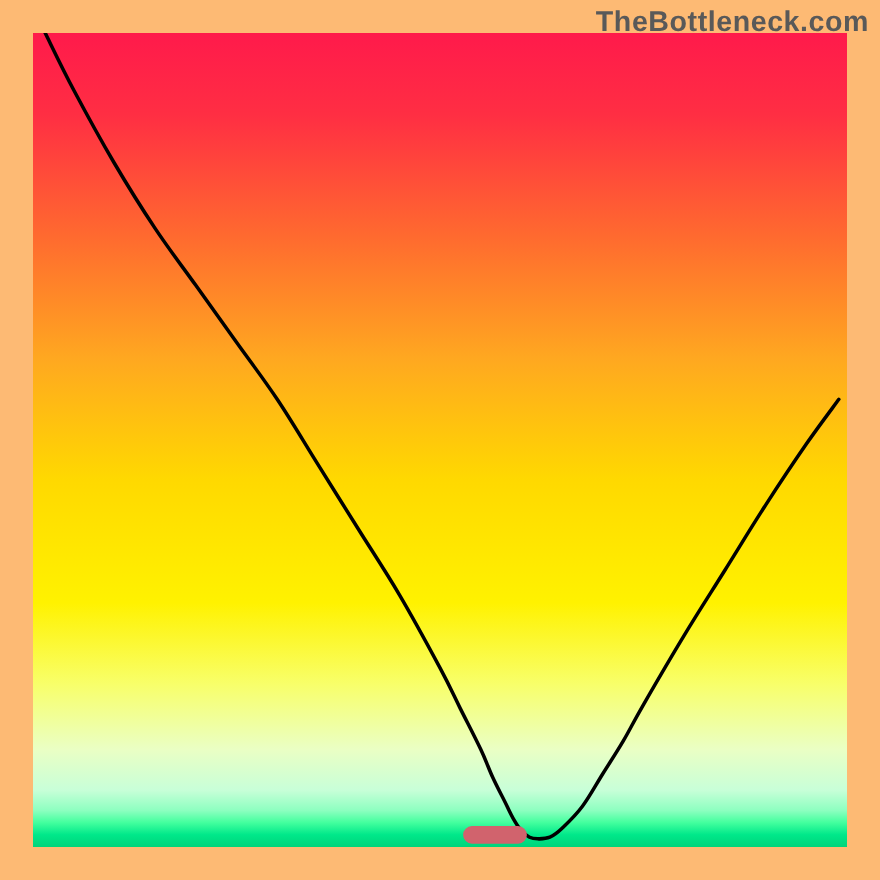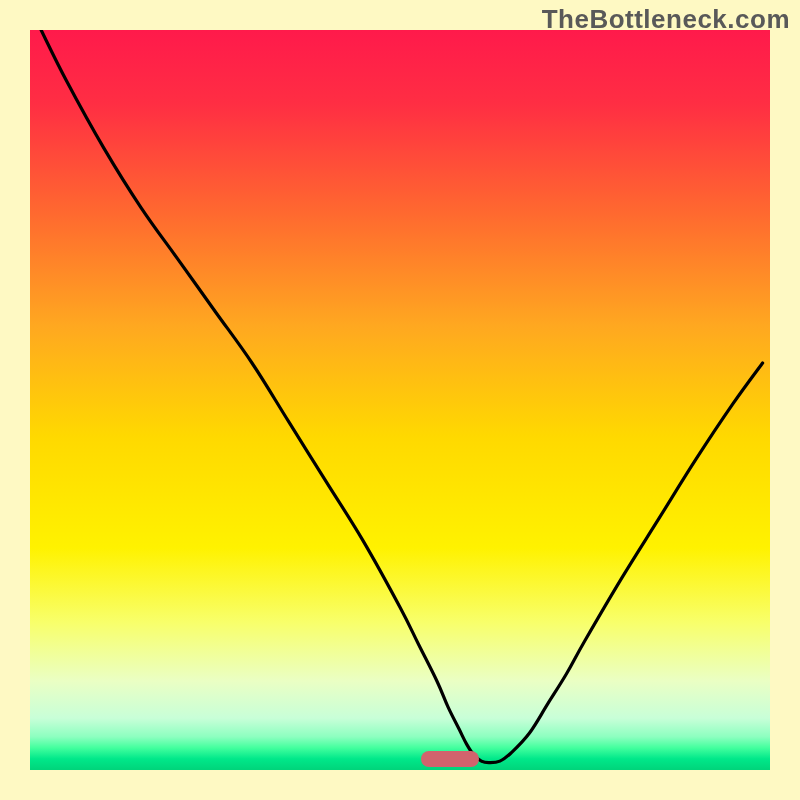--- a/index.html
+++ b/index.html
@@ -7,21 +7,21 @@
     padding: 0;
     width: 800px;
     height: 800px;
     background: #000;
     font-family: Arial, Helvetica, sans-serif;
   }
   .frame {
     position: relative;
     width: 800px;
     height: 800px;
-    background: #fef9c3;
+    background: #fdba74;
   }
   .watermark {
     position: absolute;
     top: 4px;
     right: 10px;
     color: #595959;
     font-size: 26px;
     font-weight: 600;
     letter-spacing: 0.5px;
     z-index: 10;

